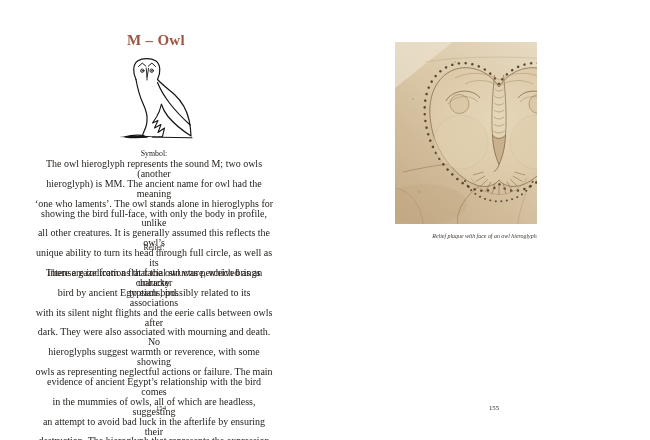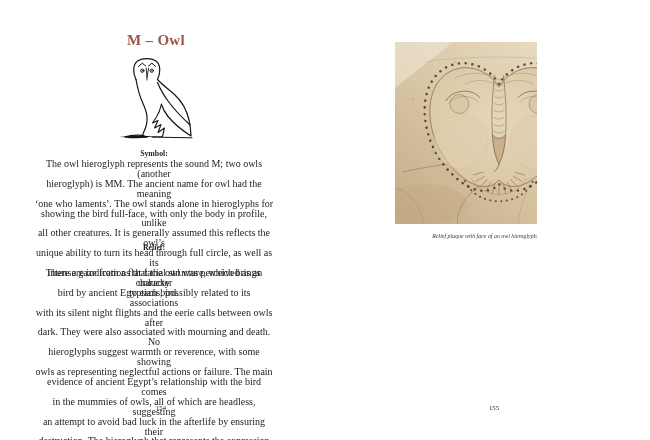--- a/index.html
+++ b/index.html
@@ -9,21 +9,21 @@
   }
   
   .title{
     position:absolute;left:0;top:32px;width:312px;margin:0;text-align:center;
     font-size:15px;font-weight:bold;letter-spacing:.3px;color:#9c5844;
   }
   .glyph{position:absolute;left:116px;top:57px;width:80px;height:87px;}
   .glyph svg{display:block;width:100%;height:100%;}
   .head{
     position:absolute;left:34px;width:240px;margin:0;text-align:center;
-    font-size:7.8px;font-weight:bold;color:#201c18;
+    font-size:7.8px;font-weight:normal;color:#201c18;
   }
   .symbol-head{top:149px;}
   .meaning-head{top:243px;}
   .para{
     position:absolute;left:34px;width:240px;margin:0;text-align:center;
     font-size:10px;line-height:9.9px;white-space:pre-line;color:#201c18;
   }
   .symbol-para{top:159px;}
   .meaning-para{top:268px;}
   .pagenum{position:absolute;top:404px;width:240px;text-align:center;font-size:6.8px;color:#2a2520;}

